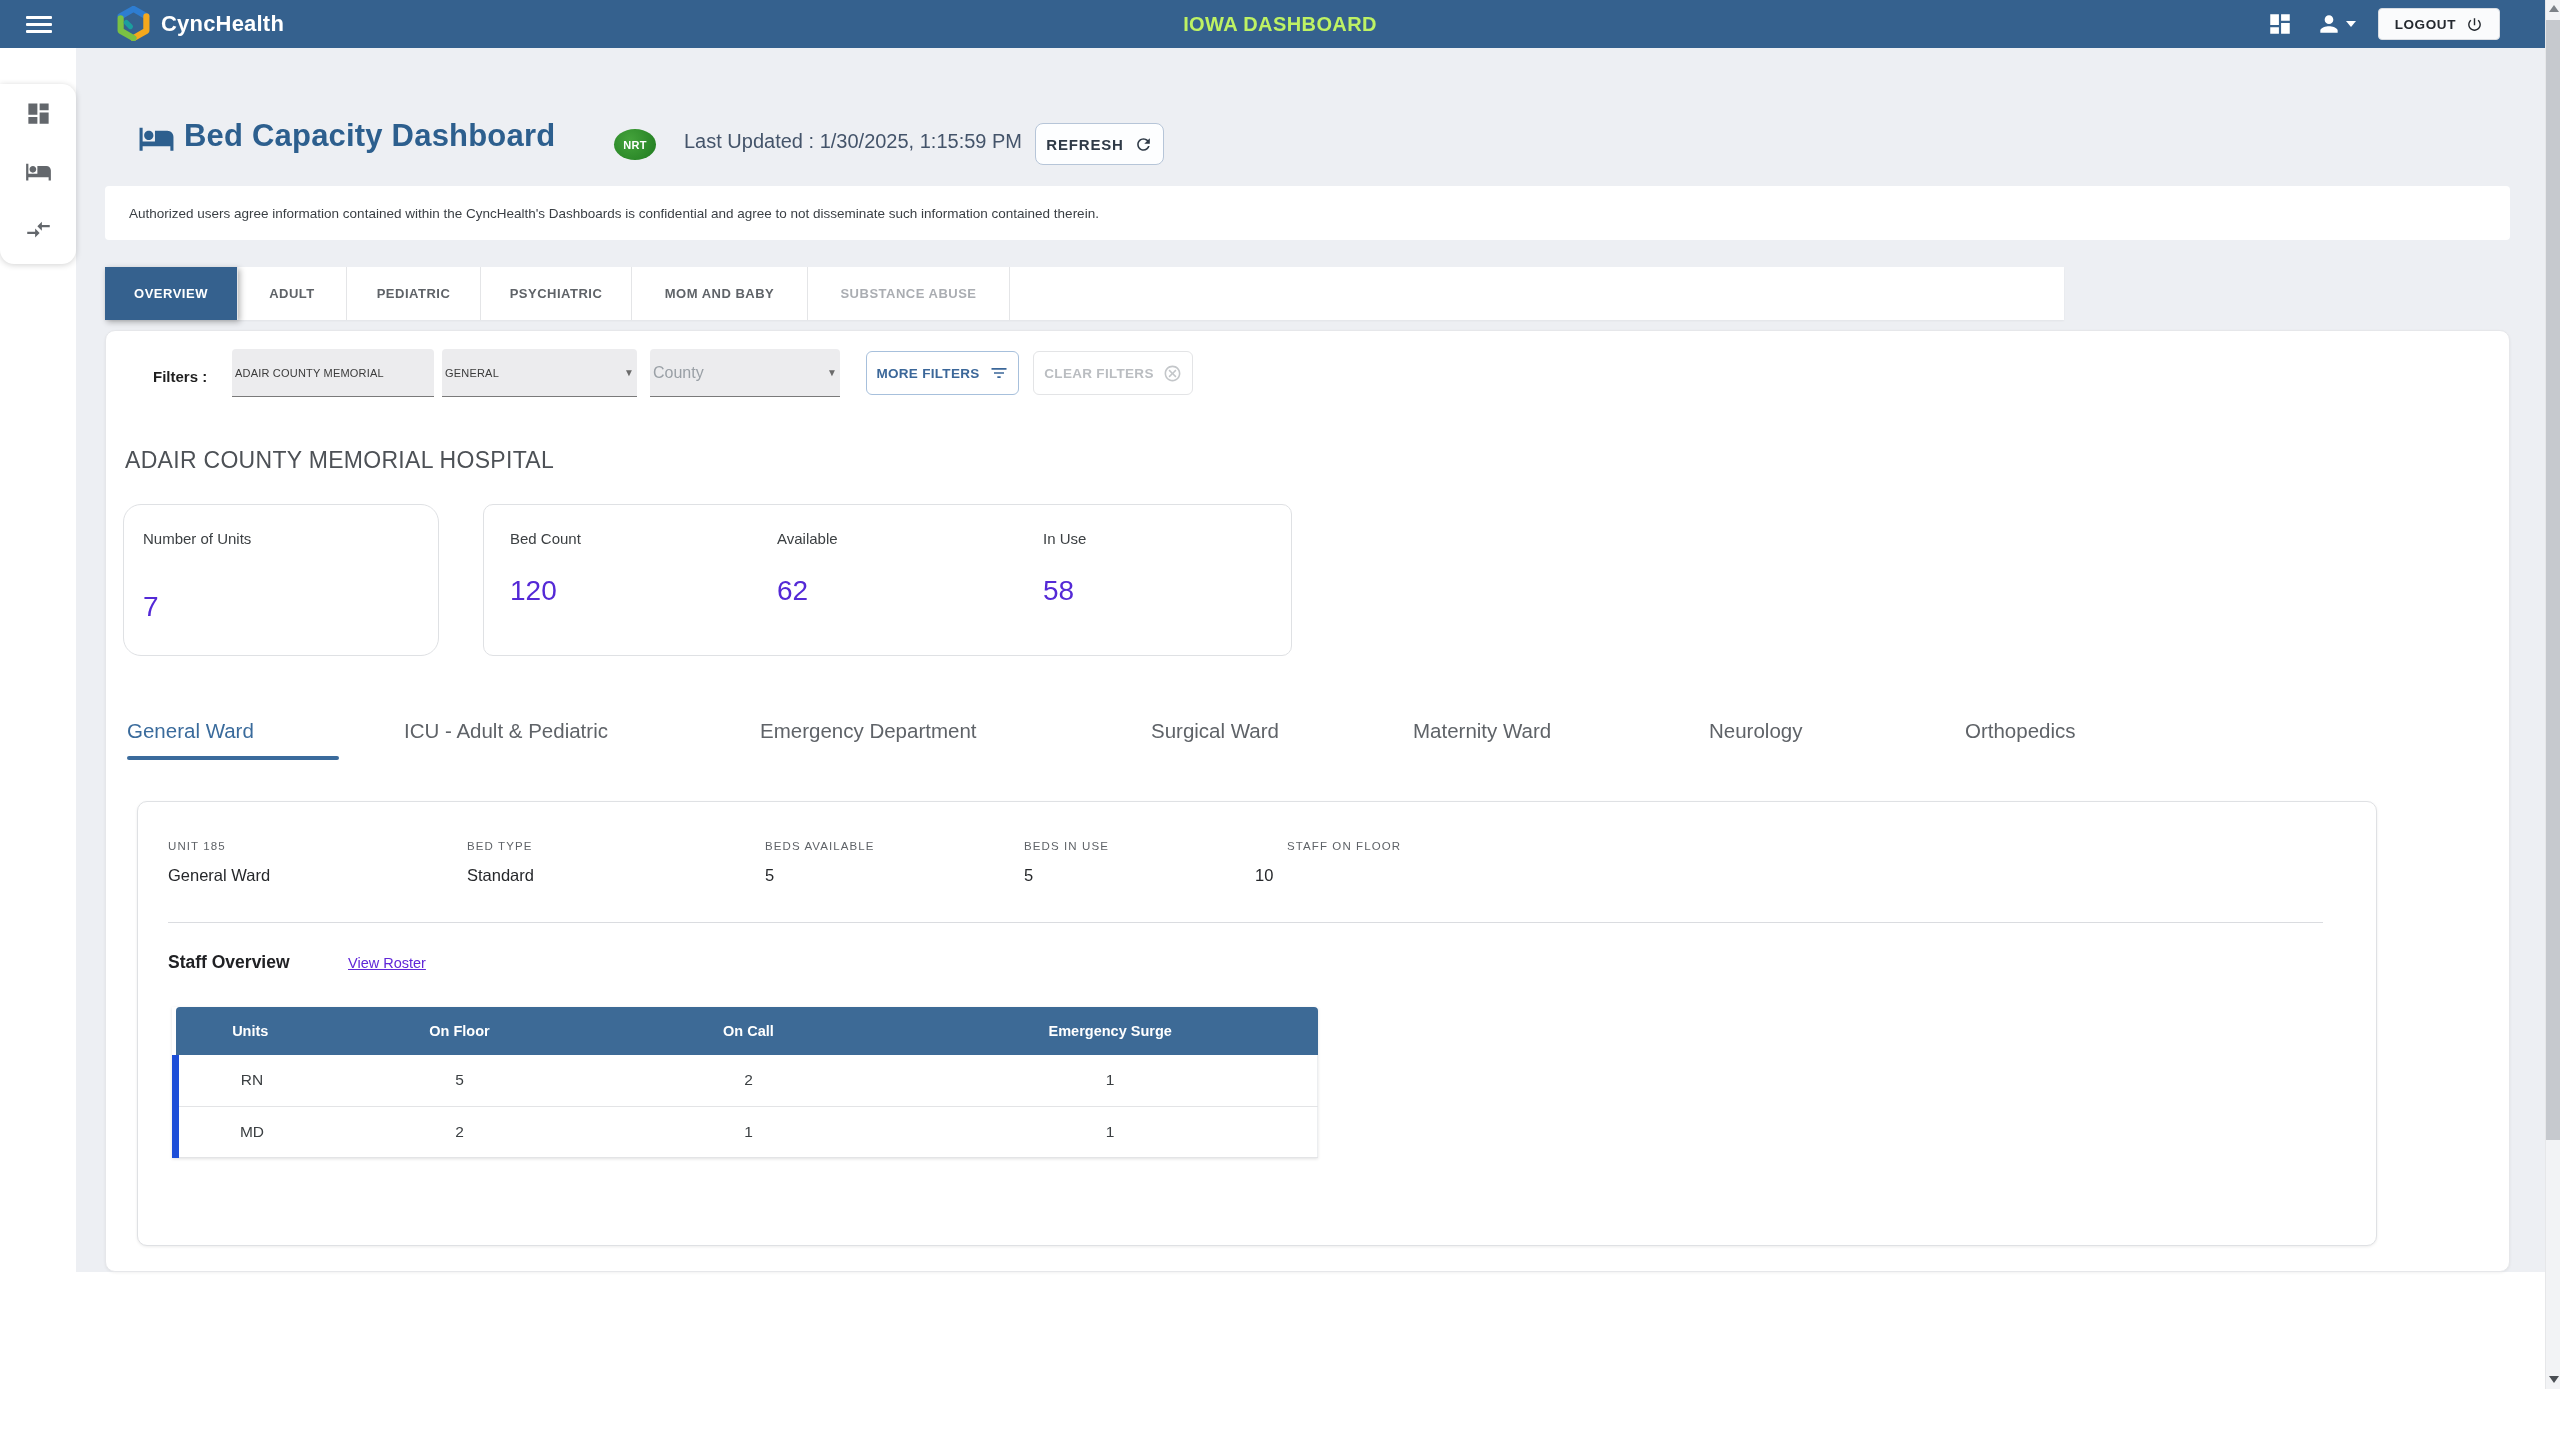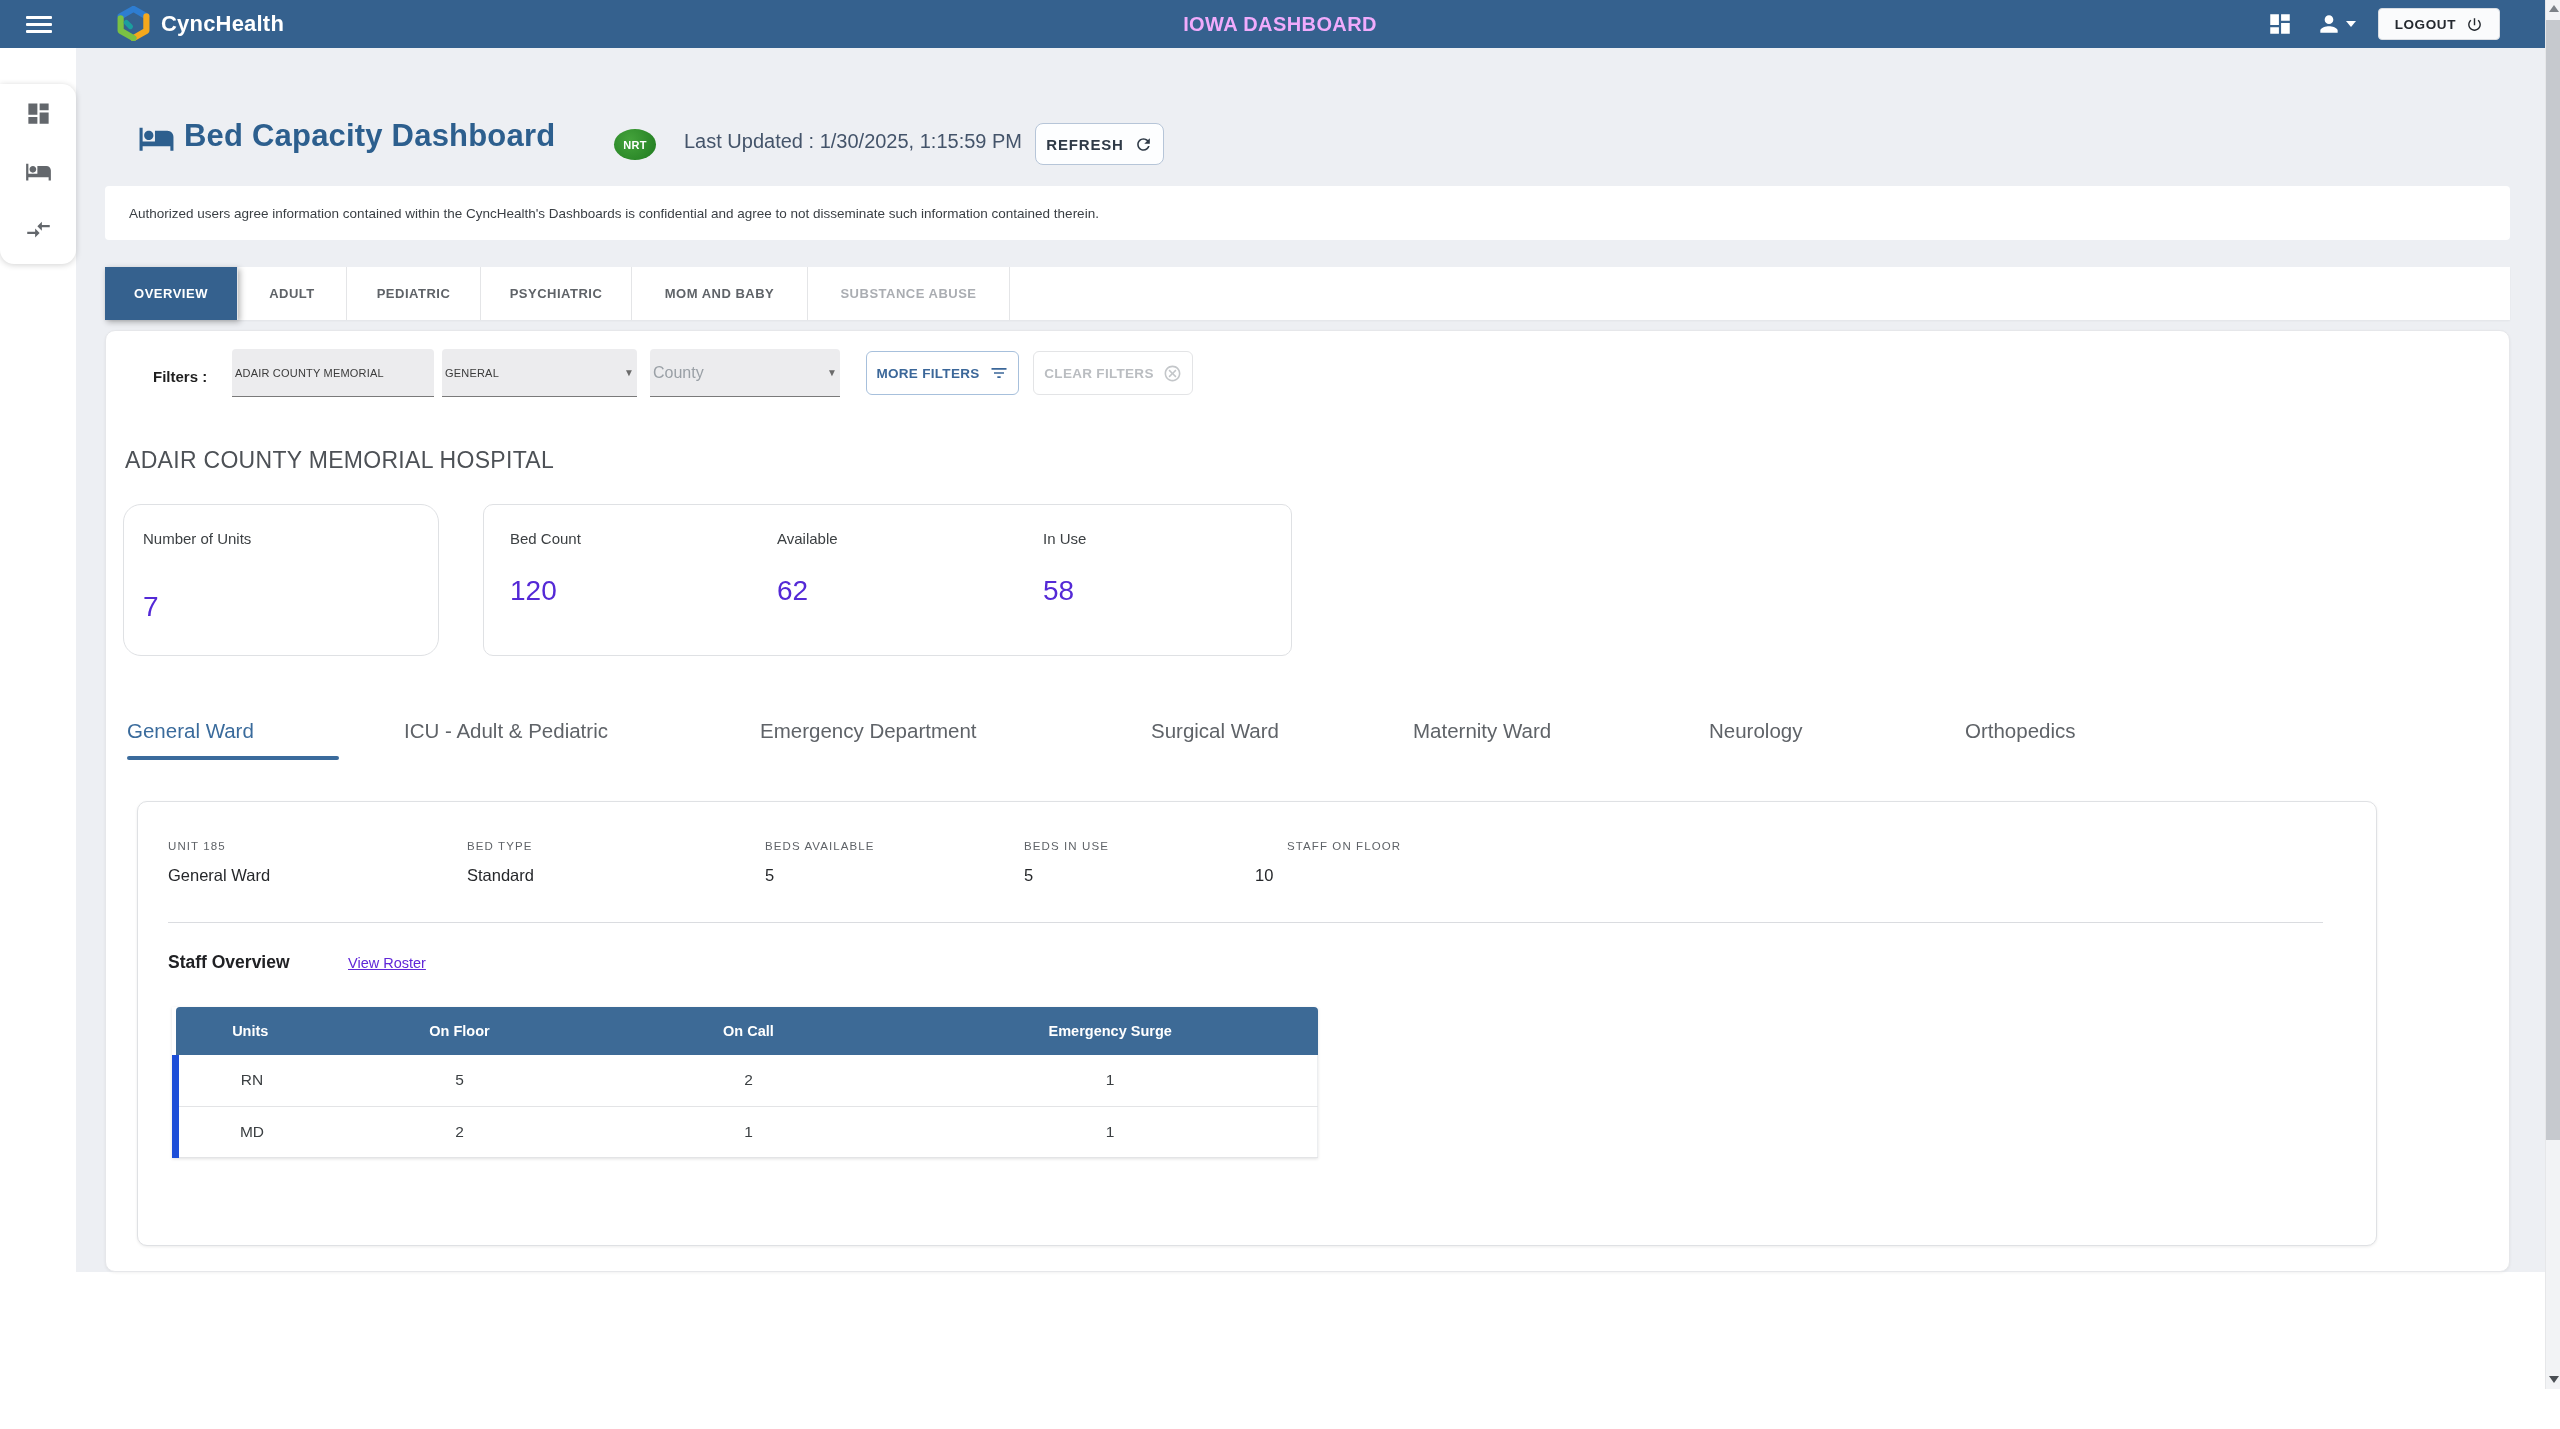--- a/index.html
+++ b/index.html
@@ -6,21 +6,21 @@
   html,body { background:#ffffff; }
   body { font-family:"Liberation Sans", sans-serif; width:2560px; height:1429px; position:relative; overflow:hidden; }
   #app { position:absolute; inset:0; }
 
   
   .appbar { position:absolute; left:0; top:0; width:2560px; height:48px; background:#35618e; display:flex; align-items:center; }
   .appbar .hamburger { position:absolute; left:26px; top:12px; width:26px; height:24px; cursor:pointer; }
   .hamburger span { display:block; height:3px; background:#fff; border-radius:1px; margin:4px 0; }
   .brand { position:absolute; left:116px; top:6px; display:flex; align-items:center; gap:10px; }
   .brand-text { color:#fff; font-size:22px; font-weight:bold; letter-spacing:.2px; }
-  .appbar-title { position:absolute; left:50%; transform:translateX(-50%); top:0; height:48px; line-height:48px; color:#f0abfc; font-size:20px; font-weight:bold; letter-spacing:.4px; }
+  .appbar-title { position:absolute; left:50%; transform:translateX(-50%); top:0; height:48px; line-height:48px; color:#bef264; font-size:20px; font-weight:bold; letter-spacing:.4px; }
   .appbar-right { position:absolute; right:60px; top:0; height:48px; display:flex; align-items:center; gap:22px; }
   .icon-btn { width:28px; height:28px; display:flex; align-items:center; justify-content:center; cursor:pointer; }
   .usergroup { display:flex; align-items:center; gap:4px; cursor:pointer; }
   .caret-down { width:0; height:0; border-left:5px solid transparent; border-right:5px solid transparent; border-top:6px solid #fff; }
   .logout-btn { display:flex; align-items:center; gap:10px; background:#fafbfc; border:1px solid #d9dde2; border-radius:4px; height:32px; padding:0 16px; font-size:13.5px; font-weight:bold; letter-spacing:.6px; color:#24292f; cursor:pointer; }
 
   
   .scrollbar { position:absolute; right:0; top:0; width:15px; height:1389px; background:#f2f3f5; border-left:1px solid #e6e7e9; }
   .sb-up { position:absolute; top:5px; left:3px; width:0; height:0; border-left:5px solid transparent; border-right:5px solid transparent; border-bottom:7px solid #7c8187; }
   .sb-down { position:absolute; bottom:6px; left:3px; width:0; height:0; border-left:5px solid transparent; border-right:5px solid transparent; border-top:7px solid #4a4e53; }
@@ -41,21 +41,21 @@
   .page-title { position:absolute; left:79px; top:8px; font-size:31px; font-weight:bold; color:#2d5f8e; letter-spacing:.2px; white-space:nowrap; }
   .nrt-badge { position:absolute; left:509px; top:19px; width:42px; height:31px; border-radius:50%; background:radial-gradient(circle at 38% 35%, #44a33b, #1f7a1f); display:flex; align-items:center; justify-content:center; color:#fff; font-size:11px; font-weight:bold; letter-spacing:.3px; }
   .last-updated { position:absolute; left:579px; top:20px; font-size:20px; color:#44546a; white-space:nowrap; }
   .refresh-btn { position:absolute; left:930px; top:13px; width:129px; height:42px; background:#fdfeff; border:1px solid #b6c5d8; border-radius:8px; display:flex; align-items:center; justify-content:center; gap:10px; font-size:15px; font-weight:bold; letter-spacing:.8px; color:#2f3a47; cursor:pointer; }
   .refresh-btn svg { width:19px; height:19px; fill:#2f3a47; }
 
   
   .disclaimer { position:absolute; left:105px; top:186px; width:2405px; height:54px; background:#fff; border-radius:4px; display:flex; align-items:center; padding-left:24px; font-size:13.5px; color:#3a3f44; }
 
   
-  .tabs { position:absolute; left:105px; top:267px; width:2405px; height:53px; background:#fff; display:flex; box-shadow:0 1px 2px rgba(0,0,0,.05); }
+  .tabs { position:absolute; left:105px; top:267px; width:1959px; height:53px; background:#fff; display:flex; box-shadow:0 1px 2px rgba(0,0,0,.05); }
   .tab { height:53px; display:flex; align-items:center; justify-content:center; font-size:13px; font-weight:bold; letter-spacing:.5px; color:#5f6368; border-right:1px solid #e4e5e7; cursor:pointer; }
   .tab.active { background:#35618e; color:#fff; box-shadow:2px 2px 6px rgba(0,0,0,.3); }
   .tab.disabled { color:#aaadb2; }
 
   
   .panel { position:absolute; left:105px; top:330px; width:2405px; height:942px; background:#fff; border:1px solid #e6e7ea; border-radius:10px; box-shadow:0 1px 3px rgba(0,0,0,.06); }
 
   .filters-label { position:absolute; left:47px; top:37px; font-size:15px; font-weight:bold; color:#1f1f1f; }
   .filled-field { position:absolute; top:18px; height:48px; background:#ececee; border-radius:4px 4px 0 0; border-bottom:1px solid #7a7a7a; display:flex; align-items:center; padding:0 3px; cursor:pointer; }
   .filled-field .val { font-size:11px; color:#3b3b3b; letter-spacing:.2px; white-space:nowrap; }

